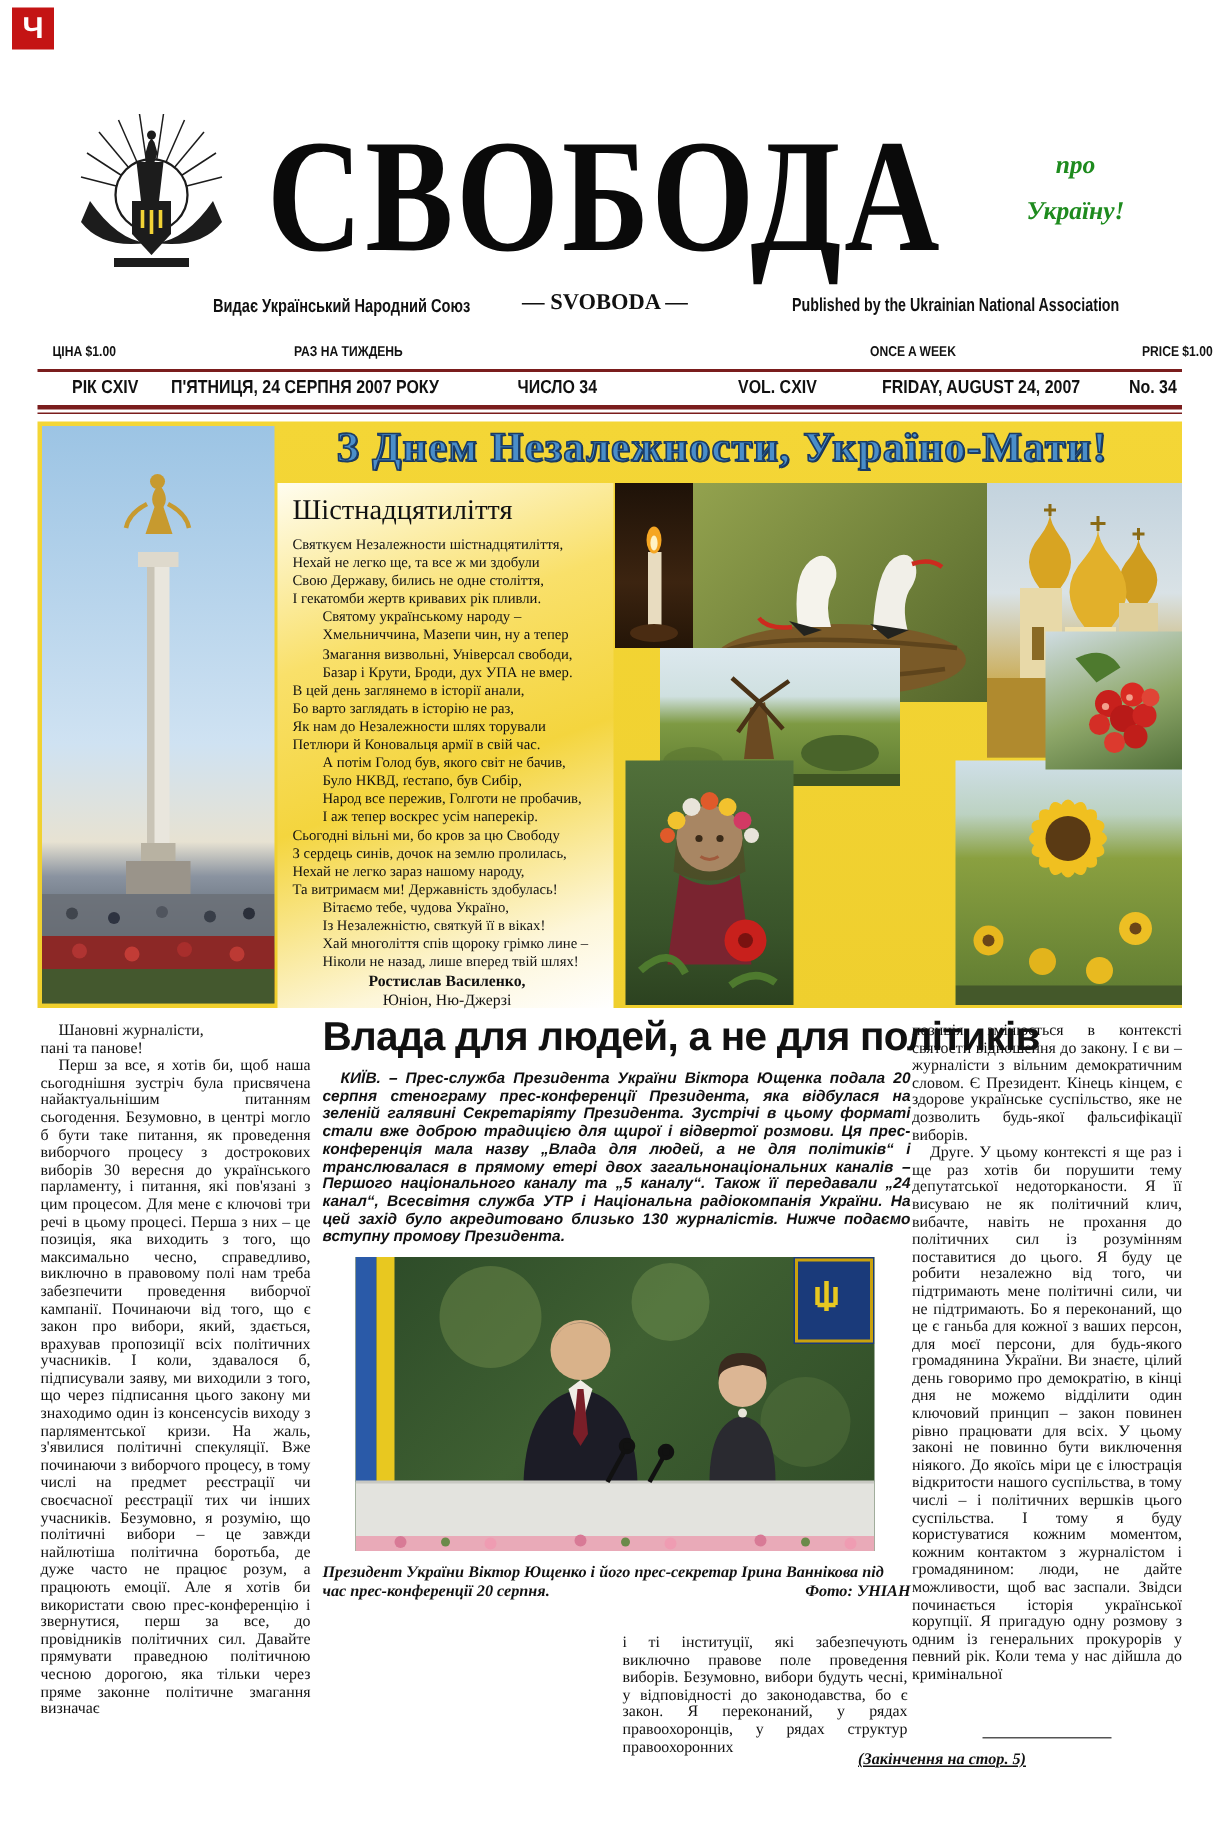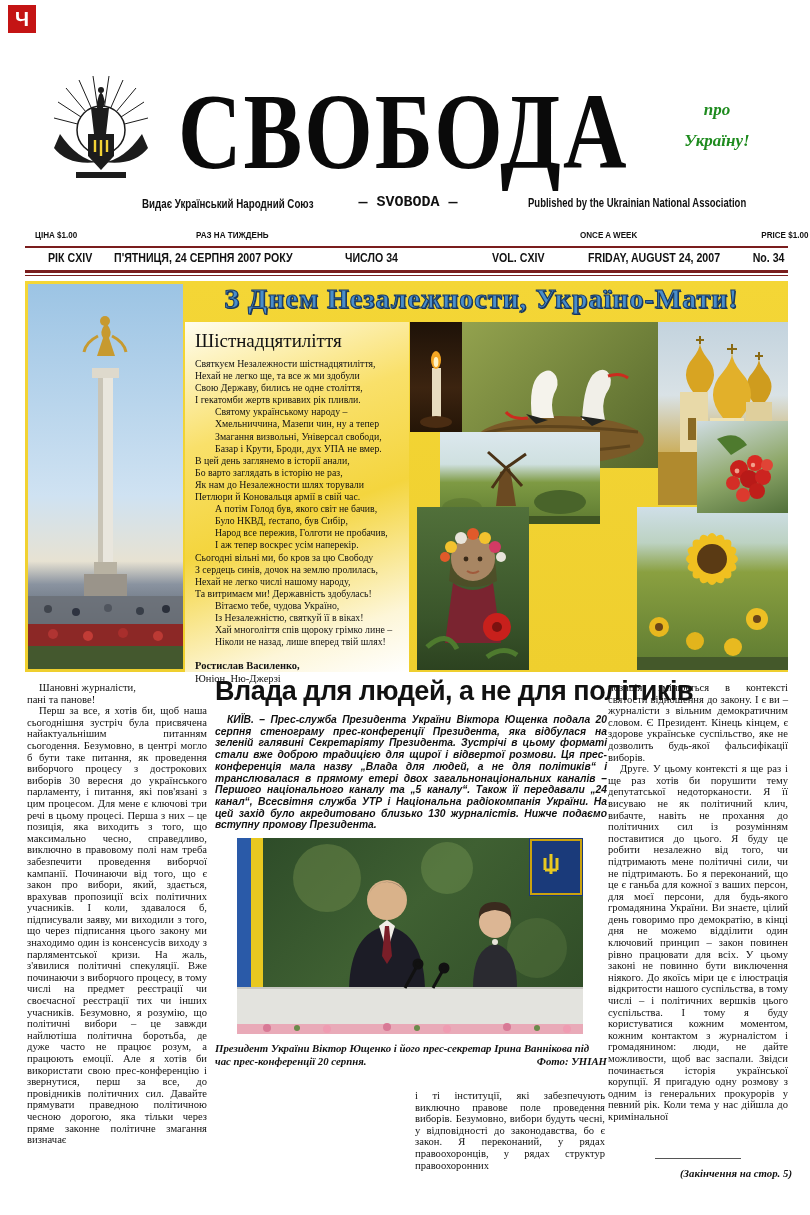--- a/index.html
+++ b/index.html
@@ -13,21 +13,21 @@
          display:flex;align-items:center;justify-content:center;}
 
   
   .mast-title{left:178px;top:70px;width:440px;text-align:center;font-weight:bold;
               font-size:88px;letter-spacing:2px;transform:scaleY(1.22);transform-origin:top;
               font-family:"Liberation Serif",serif;color:#0a0a0a;white-space:nowrap;}
   .motto{left:642px;top:94px;width:150px;text-align:center;font-style:italic;font-weight:bold;
          font-size:17px;line-height:1.85;color:#1e8b1e;}
   .pub-ua{left:142px;top:197px;font-family:"Liberation Sans",sans-serif;font-weight:bold;
           font-size:12.5px;transform:scaleX(0.78);transform-origin:left;white-space:nowrap;}
-  .pub-dash{left:348px;top:194px;width:120px;text-align:center;font-family:Liberation Mono, monospace;
+  .pub-dash{left:348px;top:194px;width:120px;font-family:Liberation Serif, serif;
             font-weight:bold;font-size:15px;white-space:nowrap;}
   .pub-en{left:528px;top:196px;font-family:"Liberation Sans",sans-serif;font-weight:bold;
           font-size:12.5px;transform:scaleX(0.76);transform-origin:left;white-space:nowrap;}
 
   
   .bar1 span,.bar2 span{position:absolute;font-family:"Liberation Sans",sans-serif;font-weight:bold;white-space:nowrap;}
   .bar1{left:0;top:229px;width:810px;height:14px;font-size:9.5px;padding-left:23px;}
   .bar2{left:0;top:251px;width:810px;height:17px;font-size:12.5px;}
   .bar1 span,.bar2 span{transform:scaleX(0.85);transform-origin:left;}
   .r-align{transform-origin:right !important;}
@@ -42,39 +42,39 @@
              font-family:"Liberation Serif",serif;font-weight:bold;font-size:28px;letter-spacing:1px;
              color:#4a8ec9;-webkit-text-stroke:1.1px #1b3d66;text-shadow:1px 1px 0 #16315a;white-space:nowrap;}
   .photo{position:absolute;overflow:hidden;}
   
   .poem{position:absolute;left:160px;top:41px;width:224px;height:350px;
         background:linear-gradient(160deg,#fffdf0 0%,#f9e06a 30%,#f4d53e 55%,#fdf6d8 85%,#ffffff 100%);
         padding:6px 6px 0 10px;box-sizing:border-box;}
   .poem-title{text-align:left;font-weight:normal;font-size:19px;margin:2px 0 6px 0;}
   .poem-line{font-size:9.8px;line-height:12.1px;white-space:nowrap;}
   .poem-line.ind{padding-left:20px;}
-  .poem-sign{margin-top:11px;text-align:left;font-size:10.5px;line-height:13px;padding-right:2px;}
+  .poem-sign{margin-top:0;text-align:center;font-size:10.5px;line-height:13px;padding-right:2px;}
   .poem-author{font-weight:bold;}
 
   
   .art-head{left:215px;top:676px;width:392px;text-align:center;font-family:"Liberation Sans",sans-serif;
             font-weight:bold;font-size:27px;letter-spacing:-0.5px;white-space:nowrap;}
   .lead{left:215px;top:714px;width:392px;font-family:"Liberation Sans",sans-serif;font-weight:bold;
         font-style:italic;font-size:10.3px;line-height:11.7px;text-align:justify;text-indent:12px;}
   .bodycol{font-size:10.6px;line-height:11.6px;}
   .bpara{text-align:justify;}
   .bpara.ind{text-indent:12px;}
   .introcol{left:27px;top:682px;width:180px;}
   .rightcol{left:608px;top:682px;width:180px;}
   .colA{left:215px;top:1090px;width:190px;text-align:justify;}
   .colB{left:415px;top:1090px;width:190px;text-align:justify;}
   .caption{left:215px;top:1042px;width:392px;font-style:italic;font-weight:bold;font-size:10.8px;line-height:13px;}
   .credit{position:absolute;right:0;bottom:0;font-style:italic;font-weight:bold;}
   .endrule{left:655px;top:1158px;width:86px;height:1px;background:#555;}
-  .contnote{left:612px;top:1167px;width:180px;text-align:right;font-style:italic;font-weight:bold;font-size:10.8px;}
+  .contnote{left:572px;top:1167px;width:180px;text-align:left;font-style:italic;font-weight:bold;font-size:10.8px;text-decoration:underline;}
 </style>
 </head>
 <body>
 
 <div class="page">
 
   <div class="abs badge">Ч</div>
 
   <svg class="abs" style="left:46px;top:72px;" width="110" height="120" viewBox="0 0 110 120">
     <g fill="none" stroke="#1c1c1c">
@@ -172,21 +172,21 @@
           <div class="poem-line">В цей день заглянемо в історії анали,</div>
           <div class="poem-line">Бо варто заглядать в історію не раз,</div>
           <div class="poem-line">Як нам до Незалежности шлях торували</div>
           <div class="poem-line">Петлюри й Коновальця армії в свій час.</div>
           <div class="poem-line ind">А потім Голод був, якого світ не бачив,</div>
           <div class="poem-line ind">Було НКВД, ґестапо, був Сибір,</div>
           <div class="poem-line ind">Народ все пережив, Голготи не пробачив,</div>
           <div class="poem-line ind">І аж тепер воскрес усім наперекір.</div>
           <div class="poem-line">Сьогодні вільні ми, бо кров за цю Свободу</div>
           <div class="poem-line">З сердець синів, дочок на землю пролилась,</div>
-          <div class="poem-line">Нехай не легко числі нашому народу,</div>
+          <div class="poem-line">Нехай не легко зараз нашому народу,</div>
           <div class="poem-line">Та витримаєм ми! Державність здобулась!</div>
           <div class="poem-line ind">Вітаємо тебе, чудова Україно,</div>
           <div class="poem-line ind">Із Незалежністю, святкуй її в віках!</div>
           <div class="poem-line ind">Хай многоліття спів щороку грімко лине –</div>
           <div class="poem-line ind">Ніколи не назад, лише вперед твій шлях!</div>
         </div>
       <div class="poem-sign">
         <div class="poem-author">Ростислав Василенко,</div>
         <div>Юніон, Ню-Джерзі</div>
       </div>

